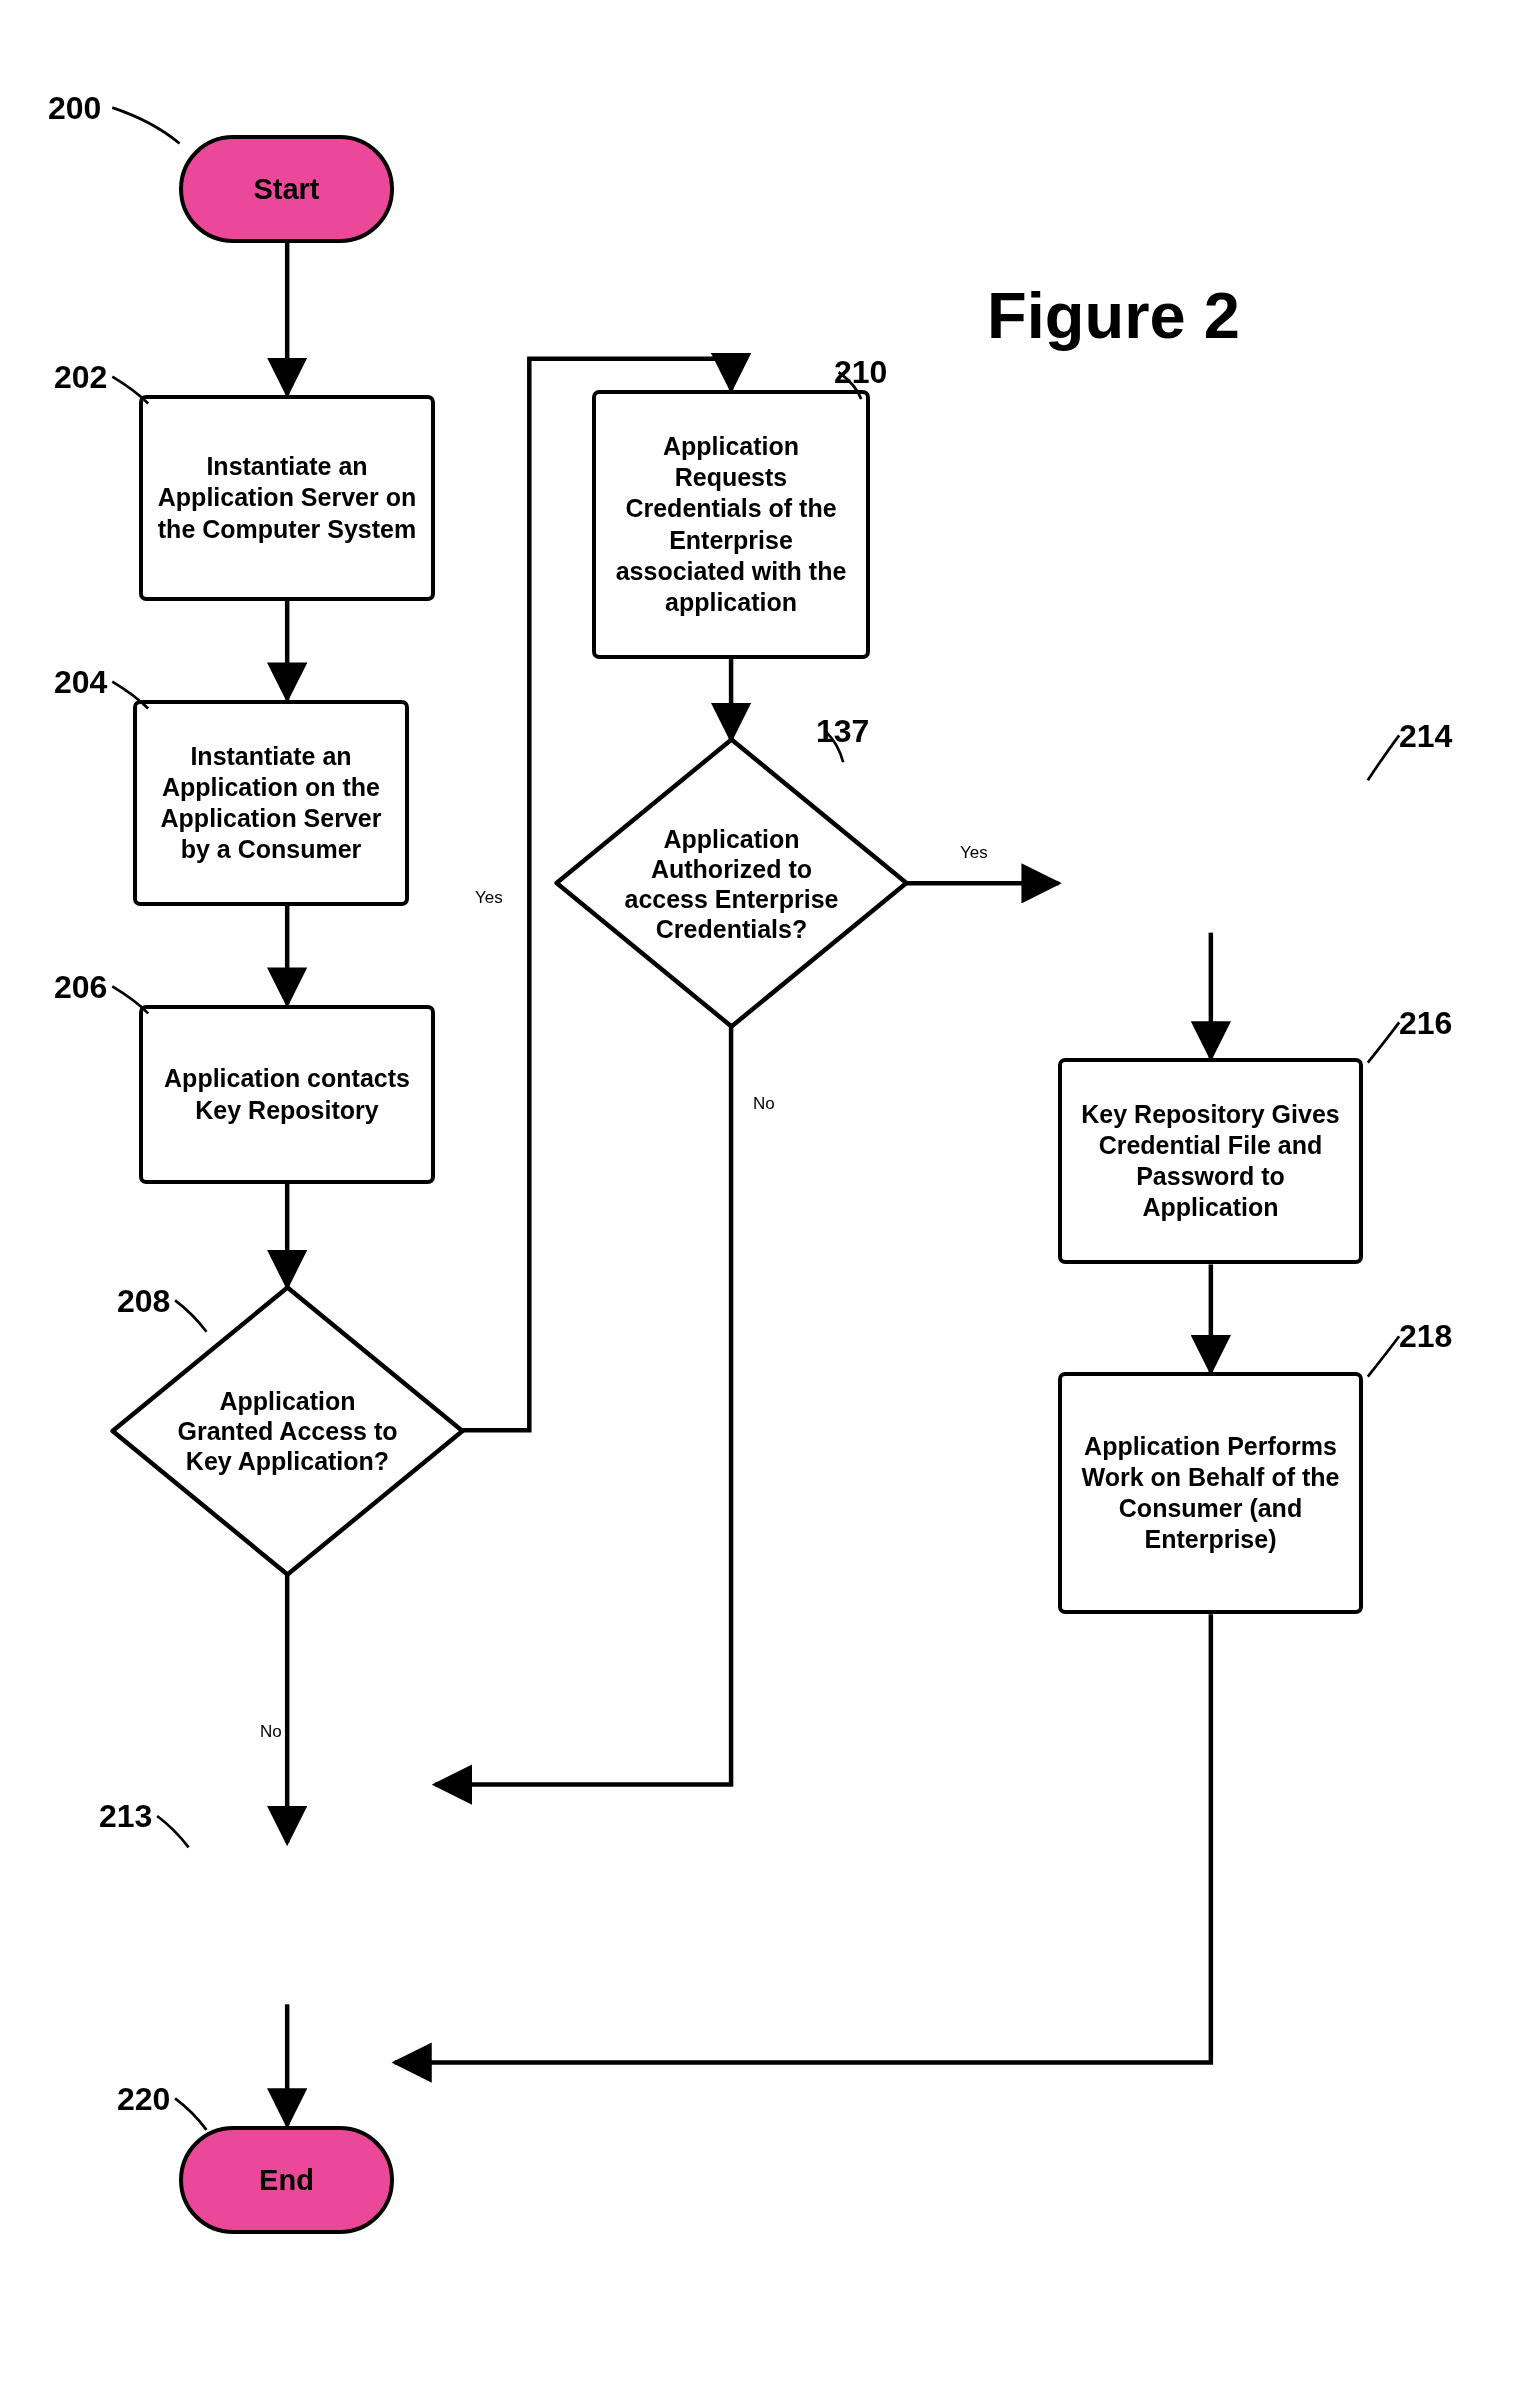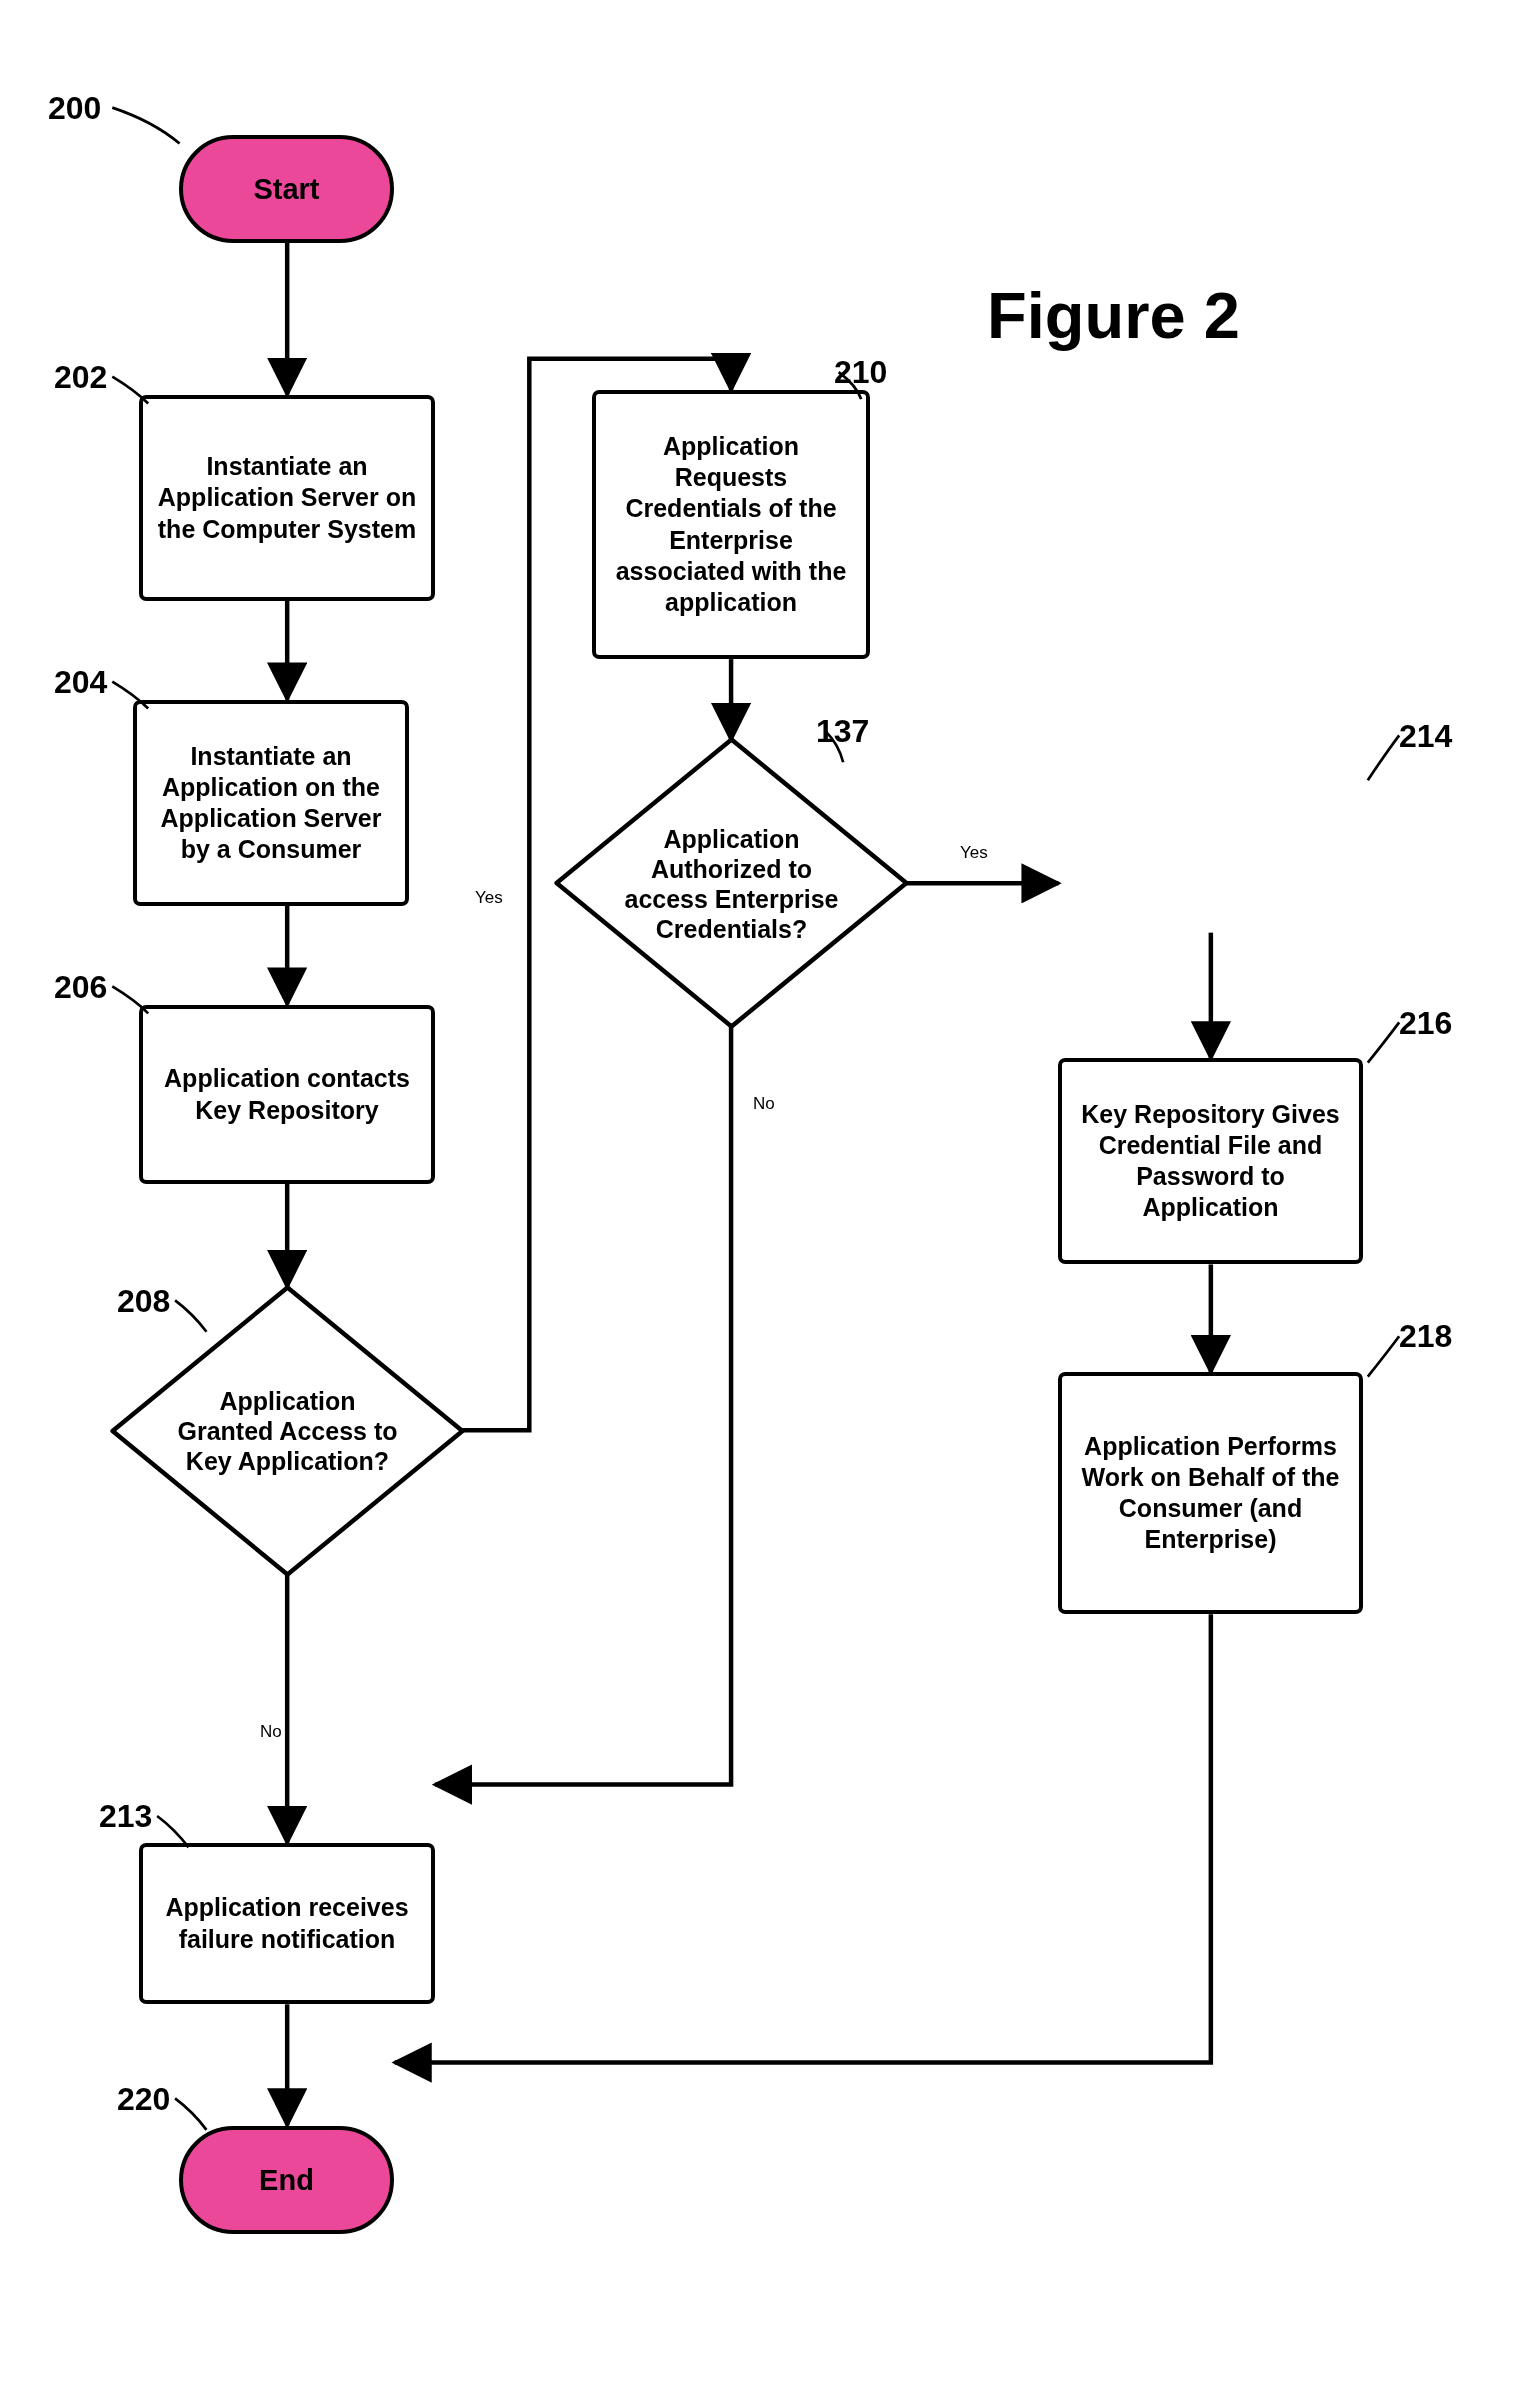--- a/index.html
+++ b/index.html
@@ -113,21 +113,20 @@
   <div class="ref" style="left:1399px; top:1005px;">216</div>
   <div class="ref" style="left:1399px; top:1318px;">218</div>
   <div class="ref" style="left:117px; top:2081px;">220</div>
 
   <div class="terminator" style="left:179px; top:135px; width:215px; height:108px;">Start</div>
   <div class="terminator" style="left:179px; top:2126px; width:215px; height:108px;">End</div>
 
   <div class="box" style="left:139px; top:395px; width:296px; height:206px;">Instantiate an Application Server on the Computer System</div>
   <div class="box" style="left:133px; top:700px; width:276px; height:206px;">Instantiate an Application on the Application Server by a Consumer</div>
   <div class="box" style="left:139px; top:1005px; width:296px; height:179px;">Application contacts Key Repository</div>
-  <div class="box" style="left:139px; top:1843px; width:296px; height:161px;">Application receives failure notification</div>
 
   <div class="box" style="left:592px; top:390px; width:278px; height:269px;">Application Requests Credentials of the Enterprise associated with the application</div>
 
   <div class="box" style="left:1058px; top:1058px; width:305px; height:206px;">Key Repository Gives Credential File and Password to Application</div>
   <div class="box" style="left:1058px; top:1372px; width:305px; height:242px;">Application Performs Work on Behalf of the Consumer (and Enterprise)</div>
 
   <div class="diamond" style="left:108px; top:1283px;">
     <svg width="359" height="296" viewBox="0 0 400 330">
       <polygon points="200,5 395,165 200,325 5,165" fill="#fff" stroke="#000" stroke-width="5" stroke-linejoin="round"></polygon>
     </svg>

